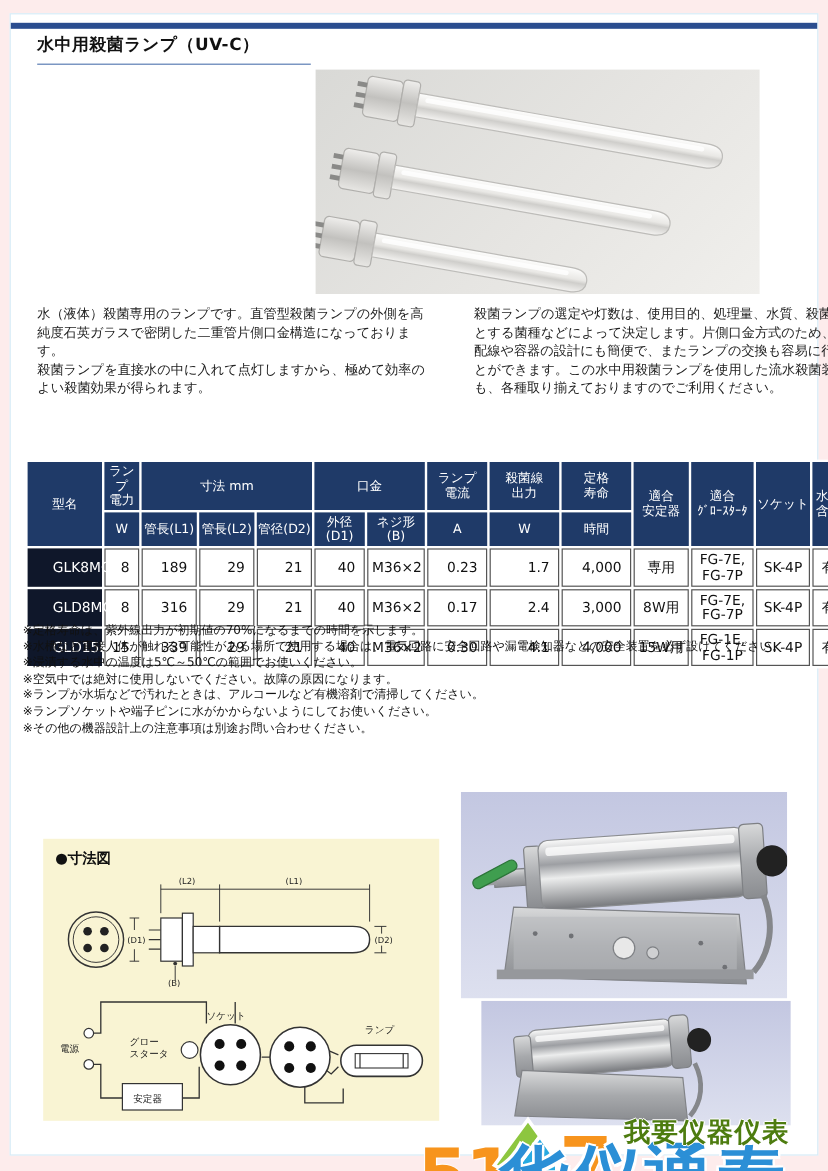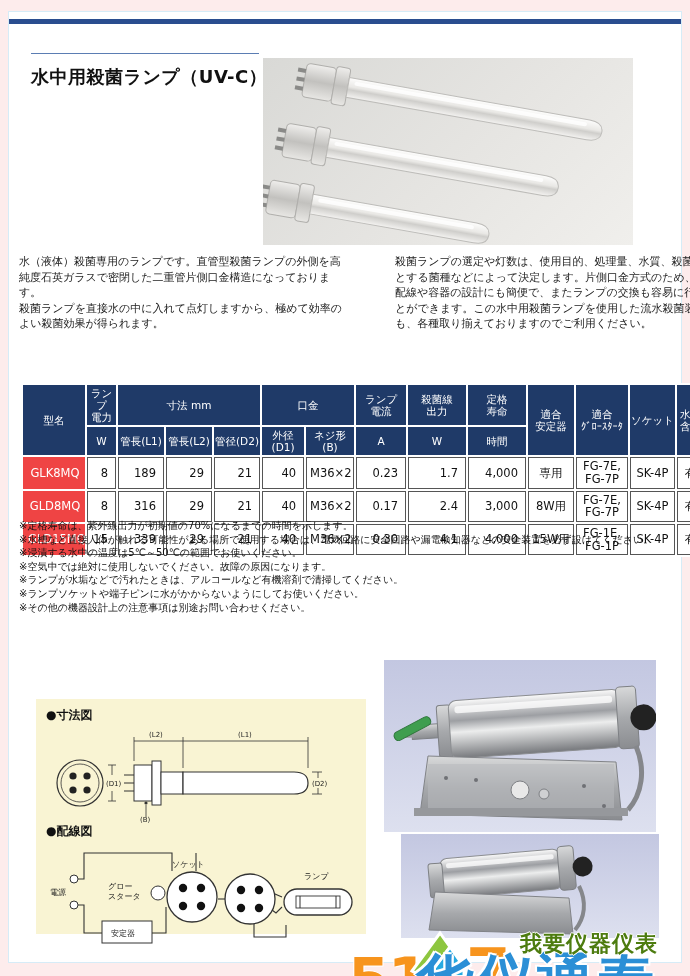--- a/index.html
+++ b/index.html
@@ -10,51 +10,50 @@
     font-family:"DejaVu Sans","Liberation Sans",sans-serif;
     color:#222;
     overflow:hidden;
   }
   .card {
     position:absolute; left:8px; top:11px; width:674px; height:952px;
     background:#ffffff; border:1px solid #d6ecf7;
   }
   .top-rule { position:absolute; left:0; top:7px; width:100%; height:5px; background:#2a4d8f; }
   .page-title {
-    position:absolute; left:22px; top:17px; font-size:18px; font-weight:bold; color:#111;
+    position:absolute; left:22px; top:17px; font-size:14px; font-weight:bold; color:#111;
     letter-spacing:0.5px;
-    margin-top:36px;
   }
   .title-underline { position:absolute; left:22px; top:41px; width:228px; height:1px; background:#5b7db3; }
 
   
   .lamp-photo {
     position:absolute; left:254px; top:46px; width:370px; height:187px;
     background:linear-gradient(135deg,#d9d9d6 0%,#e6e5e2 55%,#f0efec 100%);
   }
   
-  .intro-left  { position:absolute; left:10px;  top:242px; width:326px; font-size:11px; line-height:1.42; }
+  .intro-left  { position:absolute; left:22px;  top:242px; width:326px; font-size:11px; line-height:1.42; }
   .intro-right { position:absolute; left:342px; top:242px; width:324px; font-size:11px; line-height:1.42;margin-left:44px; }
 
   
   .spec-wrap { position:absolute; left:12px; top:371px; width:650px; }
   table.spec {
     width:650px; table-layout:fixed; border-collapse:separate; border-spacing:2px;
     background:#fff; font-size:11px;
   }
   table.spec th {
     background:#1f3a68; color:#fff; font-weight:normal; text-align:center;
     white-space:pre-line; font-size:10.5px; padding:2px 0; line-height:1.15; vertical-align:middle;
   }
   table.spec td {
     border:1px solid #555; text-align:center; padding:2px 3px; font-size:11.5px;
     white-space:pre-line; line-height:1.1; vertical-align:middle; color:#111;
   }
   table.spec td.model {
-    background:#ef4444; color:#fff; border:none; text-align:center; padding-left:5px; font-size:11.5px;
+    background:#0f172a; color:#fff; border:none; text-align:center; padding-left:21px; font-size:11.5px;
   }
   table.spec td.num { text-align:right; padding-right:7px; }
 
   
   .notes { position:absolute; left:10px; top:507px; width:660px; list-style:none; }
   .notes li { font-size:10px; line-height:1.36; color:#111; }
 
   
   .diagram-panel {
     position:absolute; left:27px; top:687px; width:330px; height:235px;
@@ -310,21 +309,20 @@
           <line x1="272" y1="63" x2="272" y2="69"></line>
         <line x1="100" y1="80" x2="100" y2="92"></line>
       </g>
       <text x="103" y="12" font-size="7">(L2)</text>
       <text x="192" y="12" font-size="7">(L1)</text>
       <text x="266" y="61" font-size="7">(D2)</text>
       <text x="94" y="97" font-size="7">(B)</text>
       <circle cx="100" cy="78" r="1.6" fill="#333"></circle>
     </svg>
 
-    <div class="diag-title">●配線図</div>
     <svg class="diag-svg" width="310" height="104" viewBox="0 0 310 104">
       <g stroke="#333" stroke-width="1.1" fill="none">
         <polyline points="30,38 38,38 38,12 126,12 126,30"></polyline>
         <polyline points="30,64 38,64 38,92 56,92"></polyline>
         <polyline points="106,92 120,92 120,66"></polyline>
         <polyline points="150,12 150,30"></polyline>
         <polyline points="172,58 186,58"></polyline>
         <polyline points="222,50 236,56"></polyline>
         <polyline points="222,66 230,72 236,66"></polyline>
         <polyline points="208,80 208,96 240,96 240,84"></polyline>

